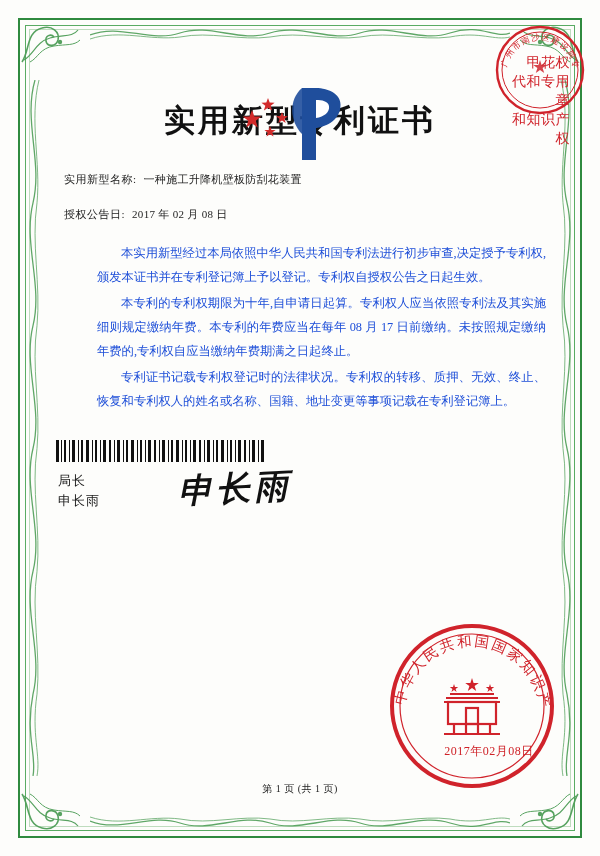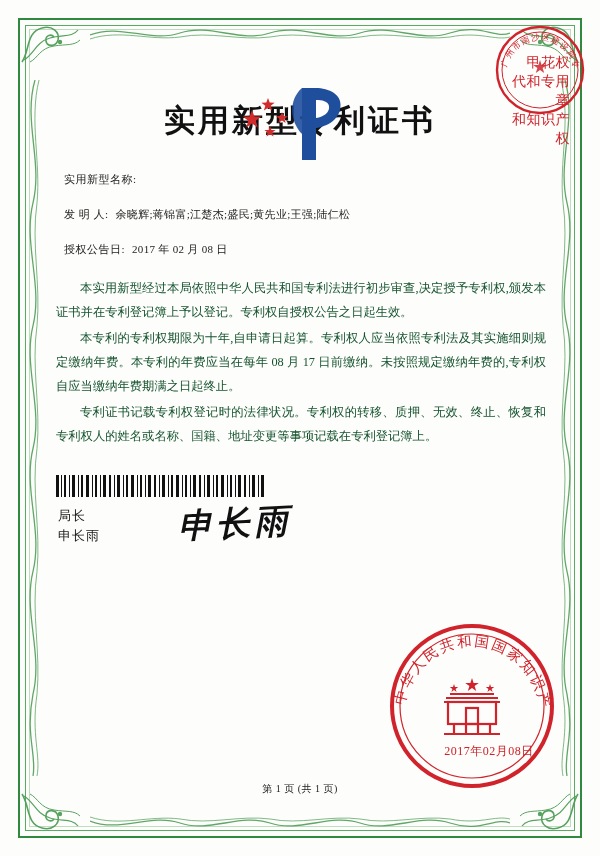--- a/index.html
+++ b/index.html
@@ -133,23 +133,24 @@
   .field-value {
     margin-left: 7px;
     letter-spacing: .3px;
   }
 
   .body-text {
     margin-top: 20px;
     font-size: 12.3px;
     line-height: 1.95;
     text-align: justify;
-    color: #14532d;
+    color: #1d4ed8;
     padding-left: 4px;
     padding-right: 2px;
+    margin-left: 41px;
   }
   .body-text p {
     margin: 0 0 2px 0;
     text-indent: 24px;
   }
 
   .barcode {
     margin-top: 26px;
     margin-left: 4px;
     height: 22px;
@@ -315,26 +316,23 @@
         </svg>
       </div>
     </div>
 
     <div class="title">实用新型专利证书</div>
 
     <div class="fields">
 
       <div class="field-row">
         <span class="field-label">实用新型名称:</span>
+        <span class="field-value">一种施工升降机壁板防刮花装置</span>
       </div>
 
-      <div class="field-row">
-        <span class="field-label">发 明 人:</span>
-        <span class="field-value">余晓辉;蒋锦富;江楚杰;盛民;黄先业;王强;陆仁松</span>
-      </div>
 
 
 
 
       <div class="field-row">
         <span class="field-label">授权公告日:</span>
         <span class="field-value">2017 年 02 月 08 日</span>
       </div>
 
     </div>

